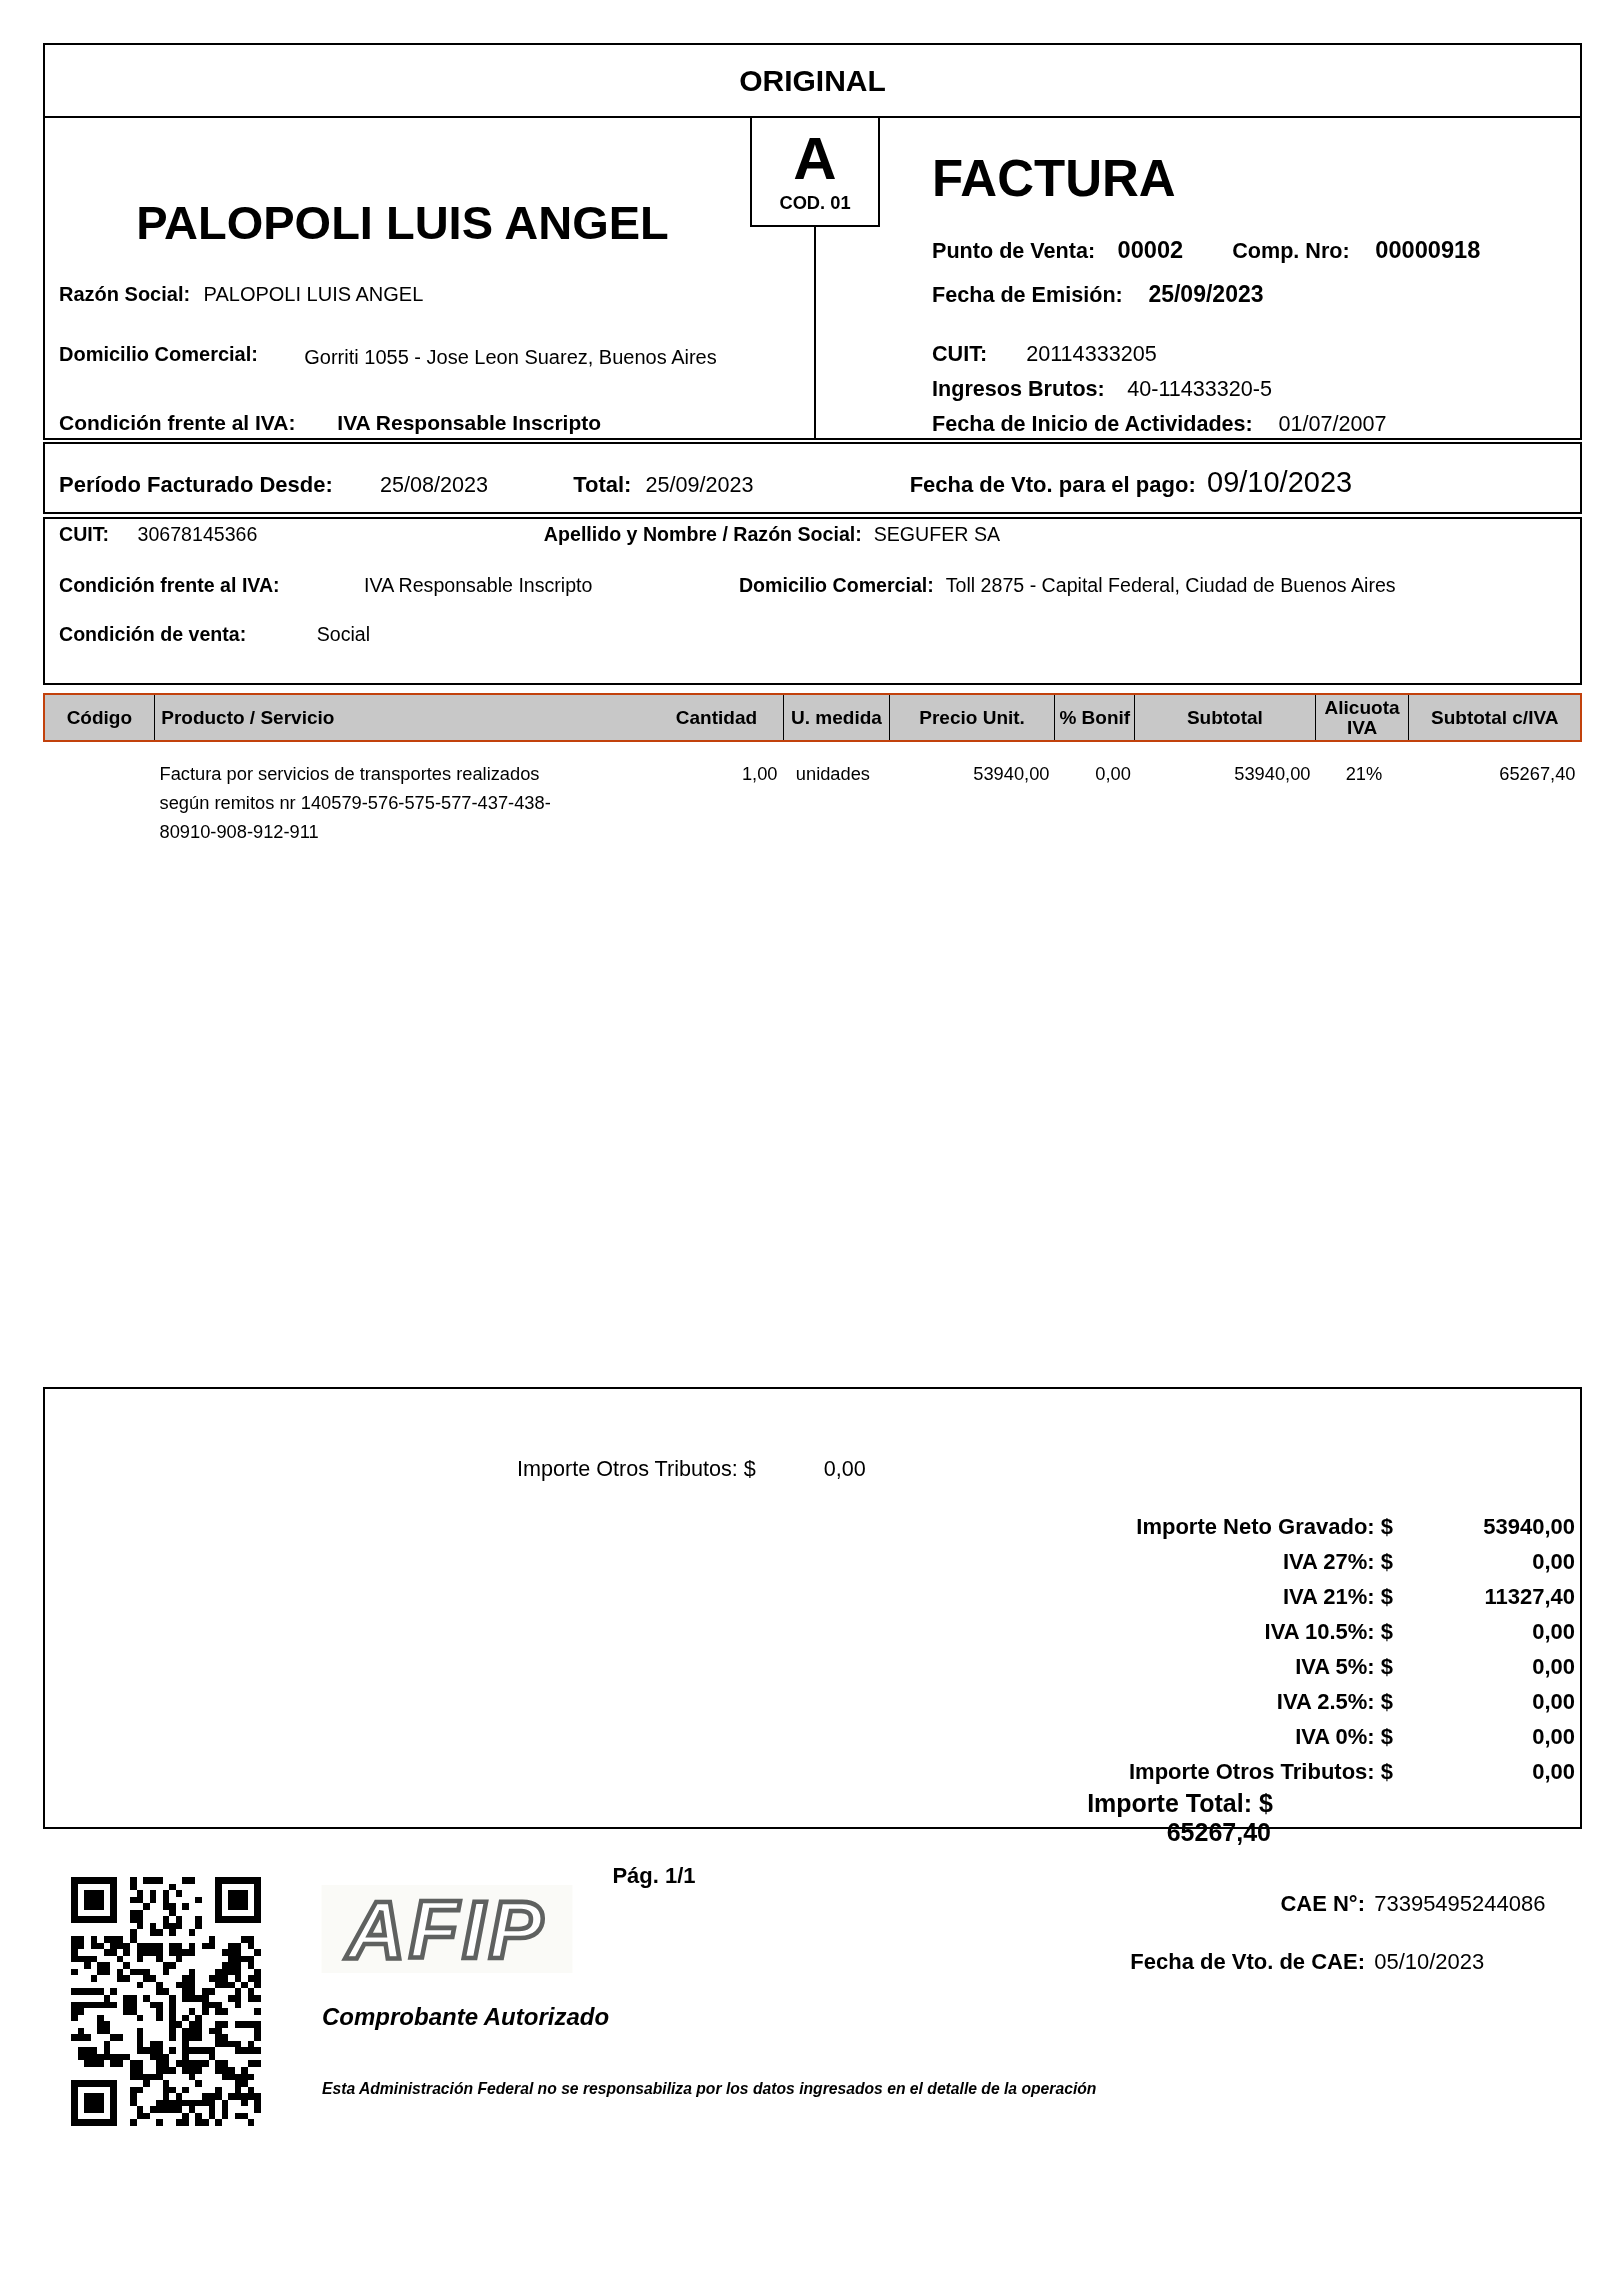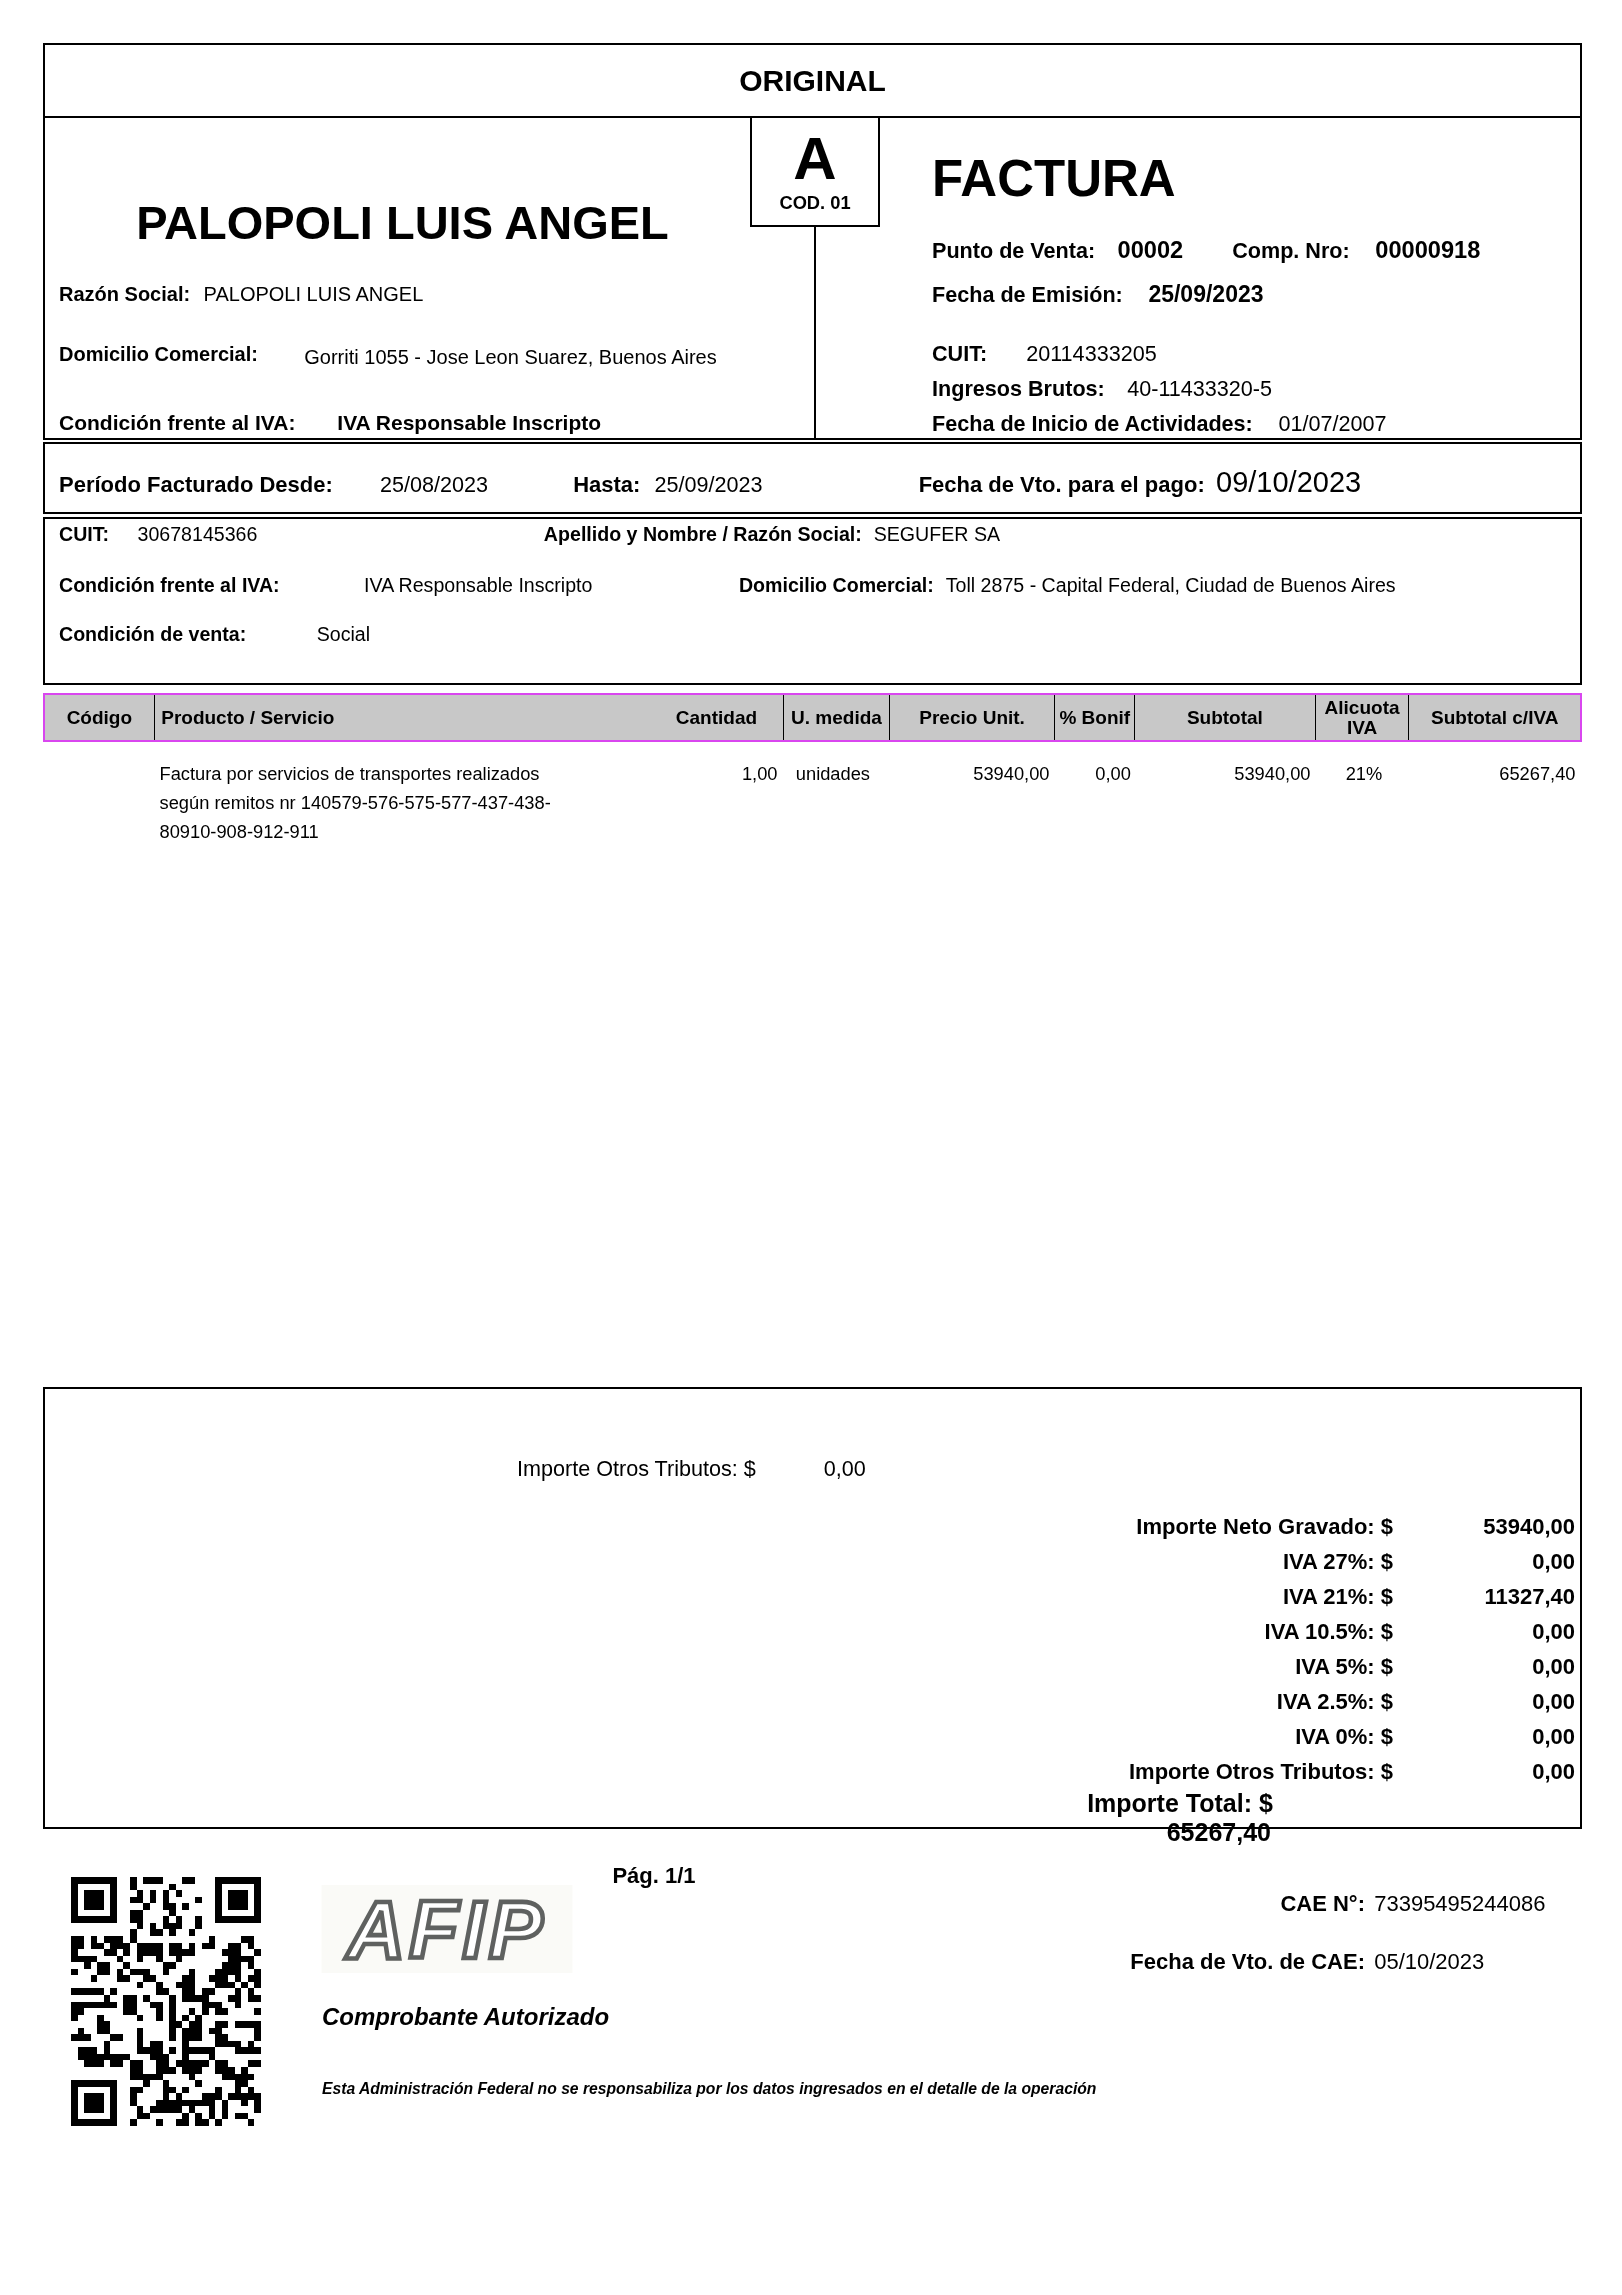--- a/index.html
+++ b/index.html
@@ -5,21 +5,21 @@
   html,body{margin:0;padding:0;background:#fff;}
   .page{position:relative;width:1622px;height:2295px;background:#fff;
         font-family:"Liberation Sans",sans-serif;color:#000;overflow:hidden;}
   .abs{position:absolute;}
   .box{position:absolute;border:2px solid #000;background:#fff;box-sizing:border-box;}
   .b{font-weight:bold;}
   .i{font-style:italic;}
   .ctr{display:flex;align-items:center;justify-content:center;}
   
   .thead{position:absolute;left:43px;top:693px;width:1539px;height:49px;
-         background:#c8c8c8;border:2px solid #d946ef;box-sizing:border-box;display:flex;}
+         background:#c8c8c8;border:2px solid #c2410c;box-sizing:border-box;display:flex;}
   .th{border-right:1.3px solid #000;box-sizing:border-box;display:flex;align-items:center;
       justify-content:center;font-weight:bold;font-size:19px;line-height:20px;text-align:center;}
   .th:last-child{border-right:none;}
   .trow{position:absolute;left:43px;top:759px;width:1539px;display:flex;font-size:18.3px;line-height:29px;}
   .td{box-sizing:border-box;}
   .num{text-align:right;padding-right:6.5px;}
   
   .tot-row{display:flex;font-size:22px;font-weight:bold;height:35px;align-items:center;}
   .tot-row .lbl{flex:1;text-align:right;}
   .tot-row .val{width:182px;text-align:right;}
@@ -85,21 +85,21 @@
   </div>
   <div class="abs" style="left:932px;top:411px;font-size:21.6px;">
     <span class="b">Fecha de Inicio de Actividades:</span>
     <span style="margin-left:19.6px;">01/07/2007</span>
   </div>
 
   <div class="box" style="left:43px;top:442px;width:1539px;height:72px;"></div>
   <div class="abs" style="left:59px;top:466px;font-size:22px;">
     <span class="b">Período Facturado Desde:</span>
     <span style="margin-left:41px;font-size:21.6px;">25/08/2023</span>
-    <span class="b" style="margin-left:79px;">Hasta:</span>
+    <span class="b" style="margin-left:79px;">Total:</span>
     <span style="margin-left:7.9px;font-size:21.6px;">25/09/2023</span>
     <span class="b" style="margin-left:150px;">Fecha de Vto. para el pago:</span>
     <span style="margin-left:5.2px;font-size:29px;">09/10/2023</span>
   </div>
 
   <div class="box" style="left:43px;top:517px;width:1539px;height:168px;"></div>
   <div class="abs" style="left:59px;top:523px;font-size:19.6px;">
     <span class="b">CUIT:</span>
     <span style="margin-left:23px;">30678145366</span>
     <span class="b" style="margin-left:281px;">Apellido y Nombre / Razón Social:</span>

